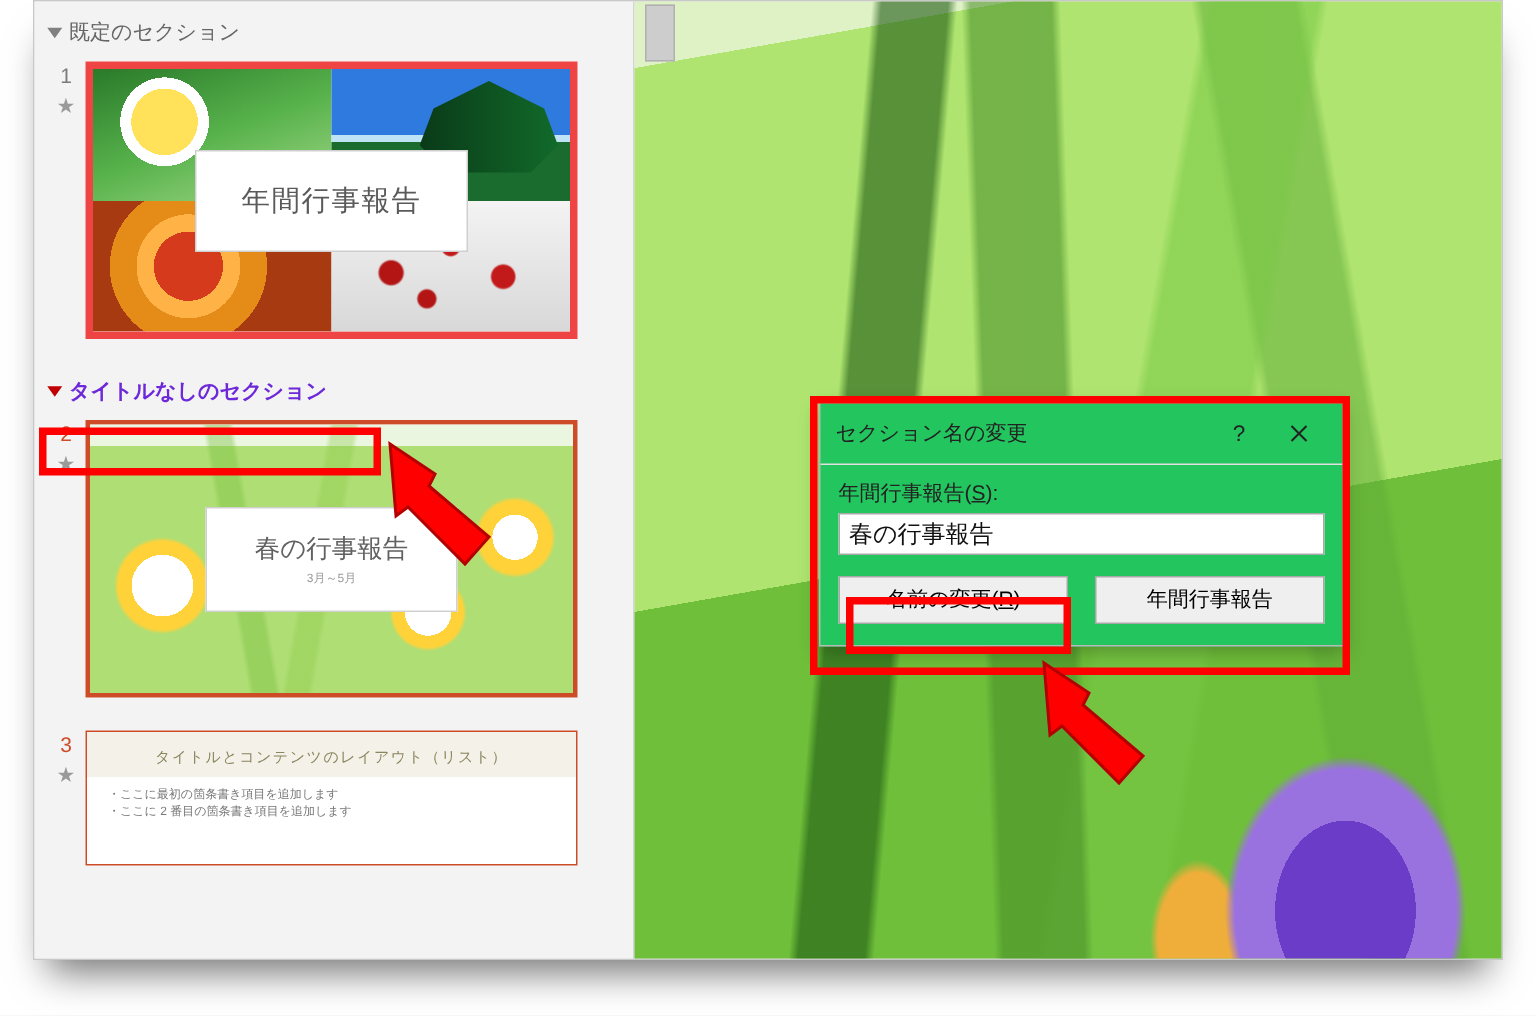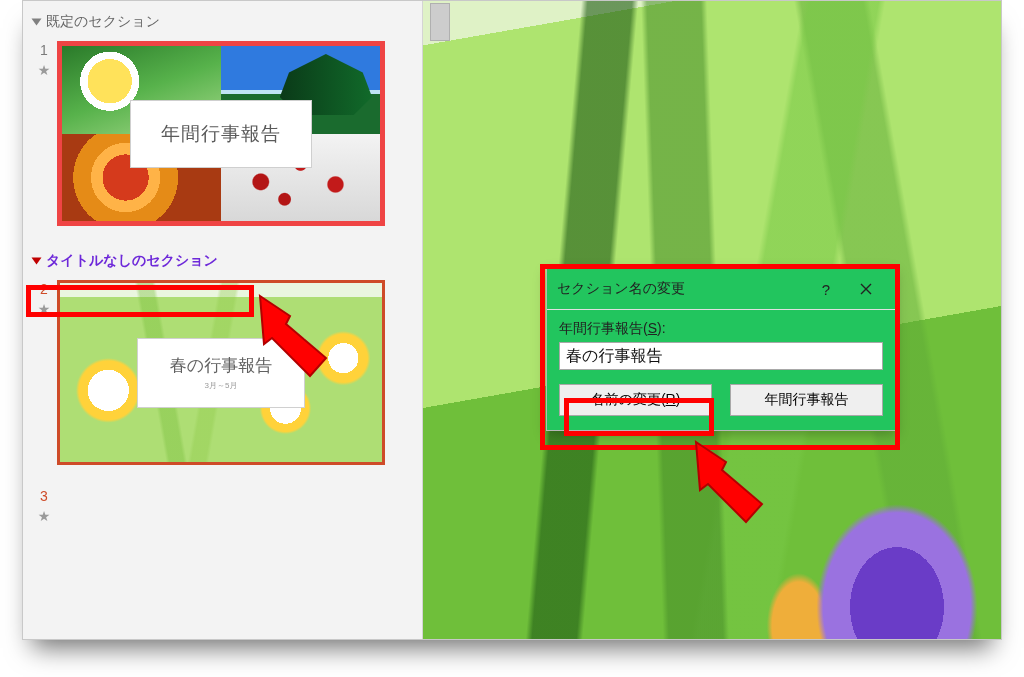--- a/index.html
+++ b/index.html
@@ -278,20 +278,27 @@
           <small>3月～5月</small>
         </div>
       </div>
     </div>
 
     <div class="slide-row" style="margin-bottom:0">
       <div class="slide-num-col red-num">
         <div>3</div>
         <div class="star">★</div>
       </div>
+      <div class="thumb selected-thin" style="height:90px">
+        <div class="s3-head">タイトルとコンテンツのレイアウト（リスト）</div>
+        <div class="s3-body">
+          <div>ここに最初の箇条書き項目を追加します</div>
+          <div>ここに 2 番目の箇条書き項目を追加します</div>
+        </div>
+      </div>
     </div>
 
   </div>
 
   <div class="main-preview"></div>
 
   <div class="scroll-area"></div>
 </div>
 
 <div class="dialog">

